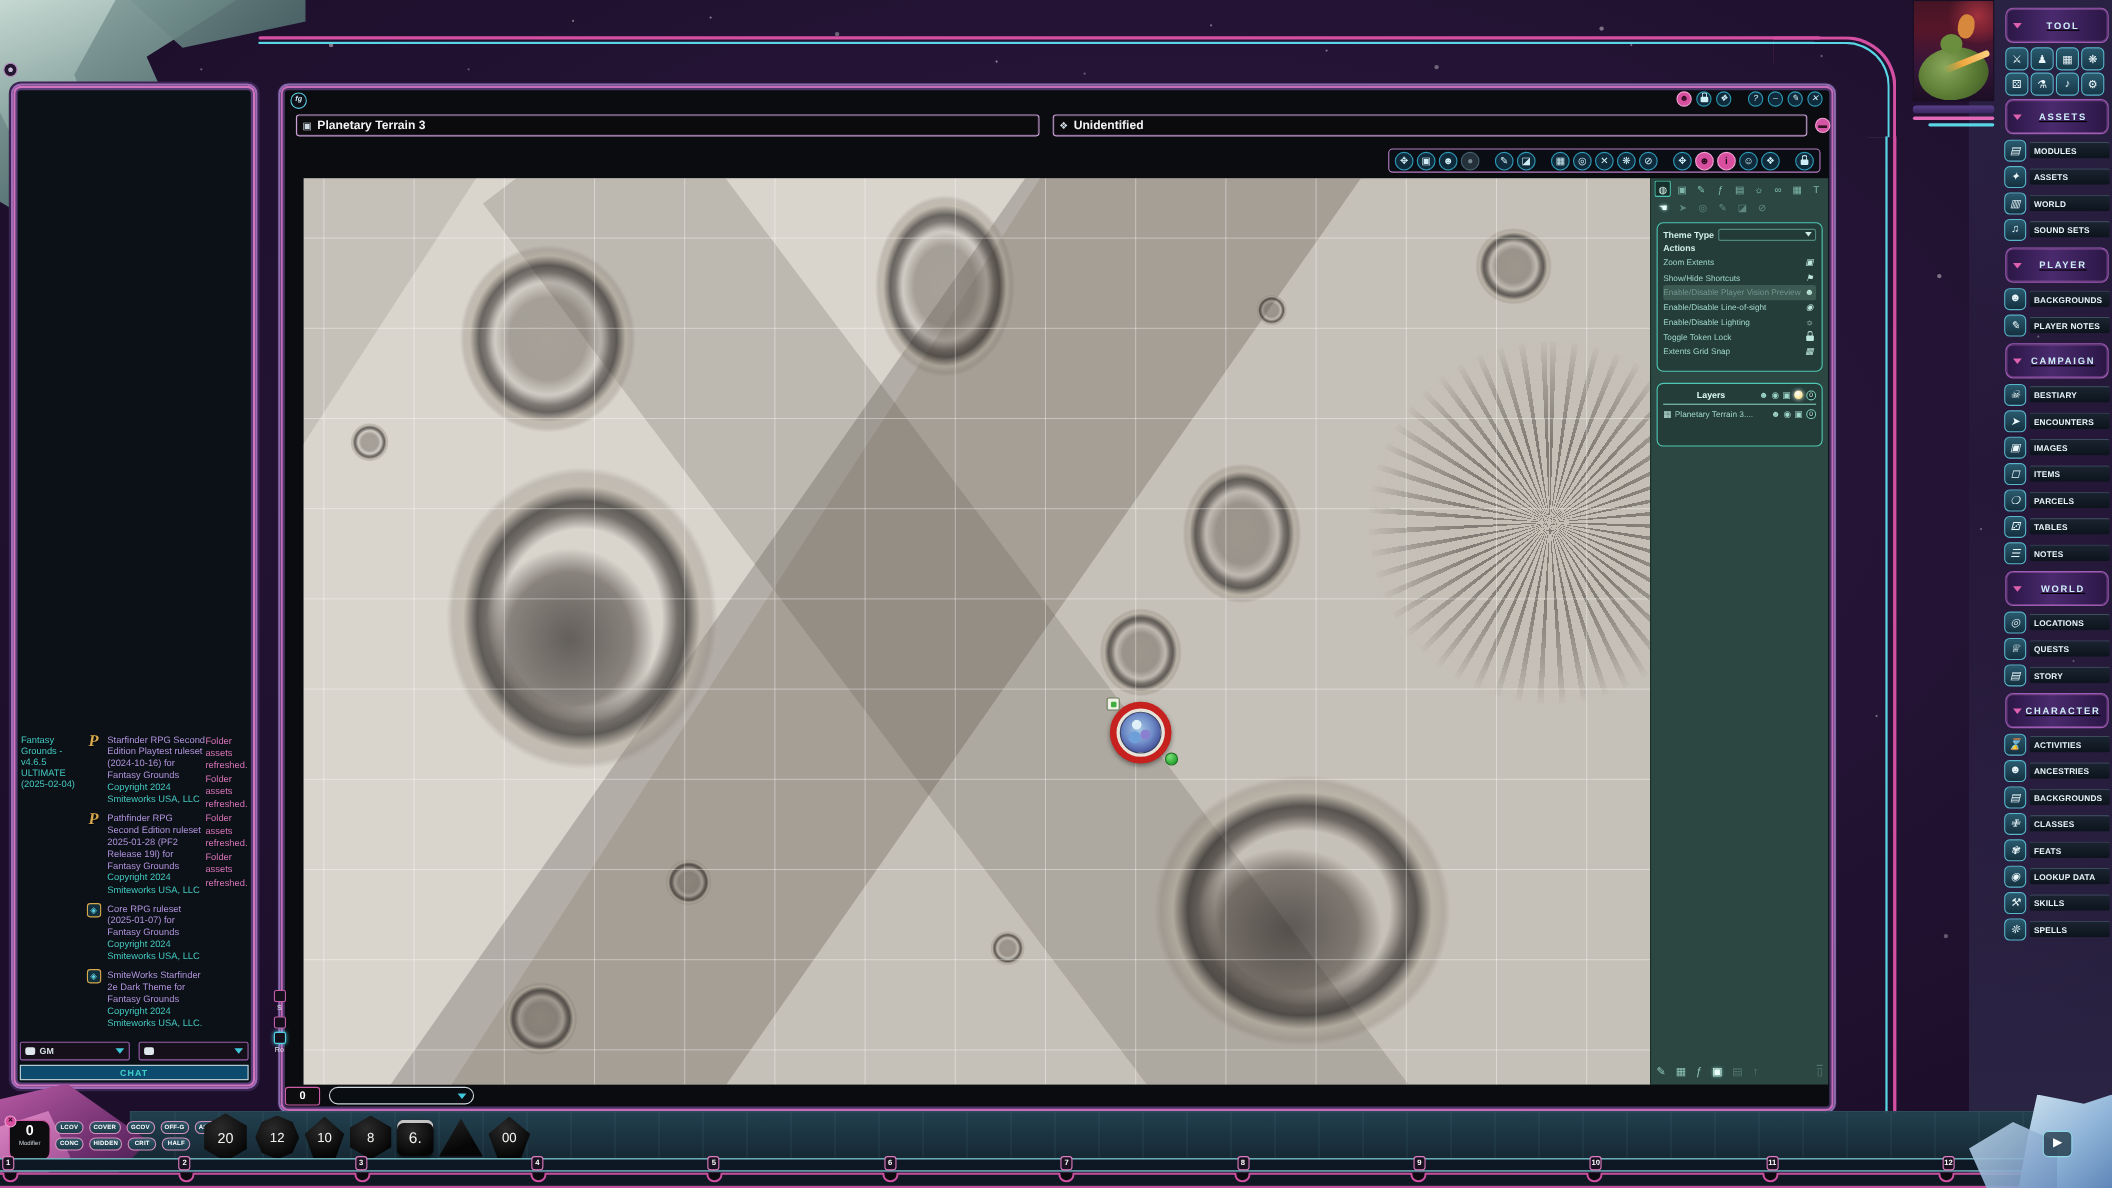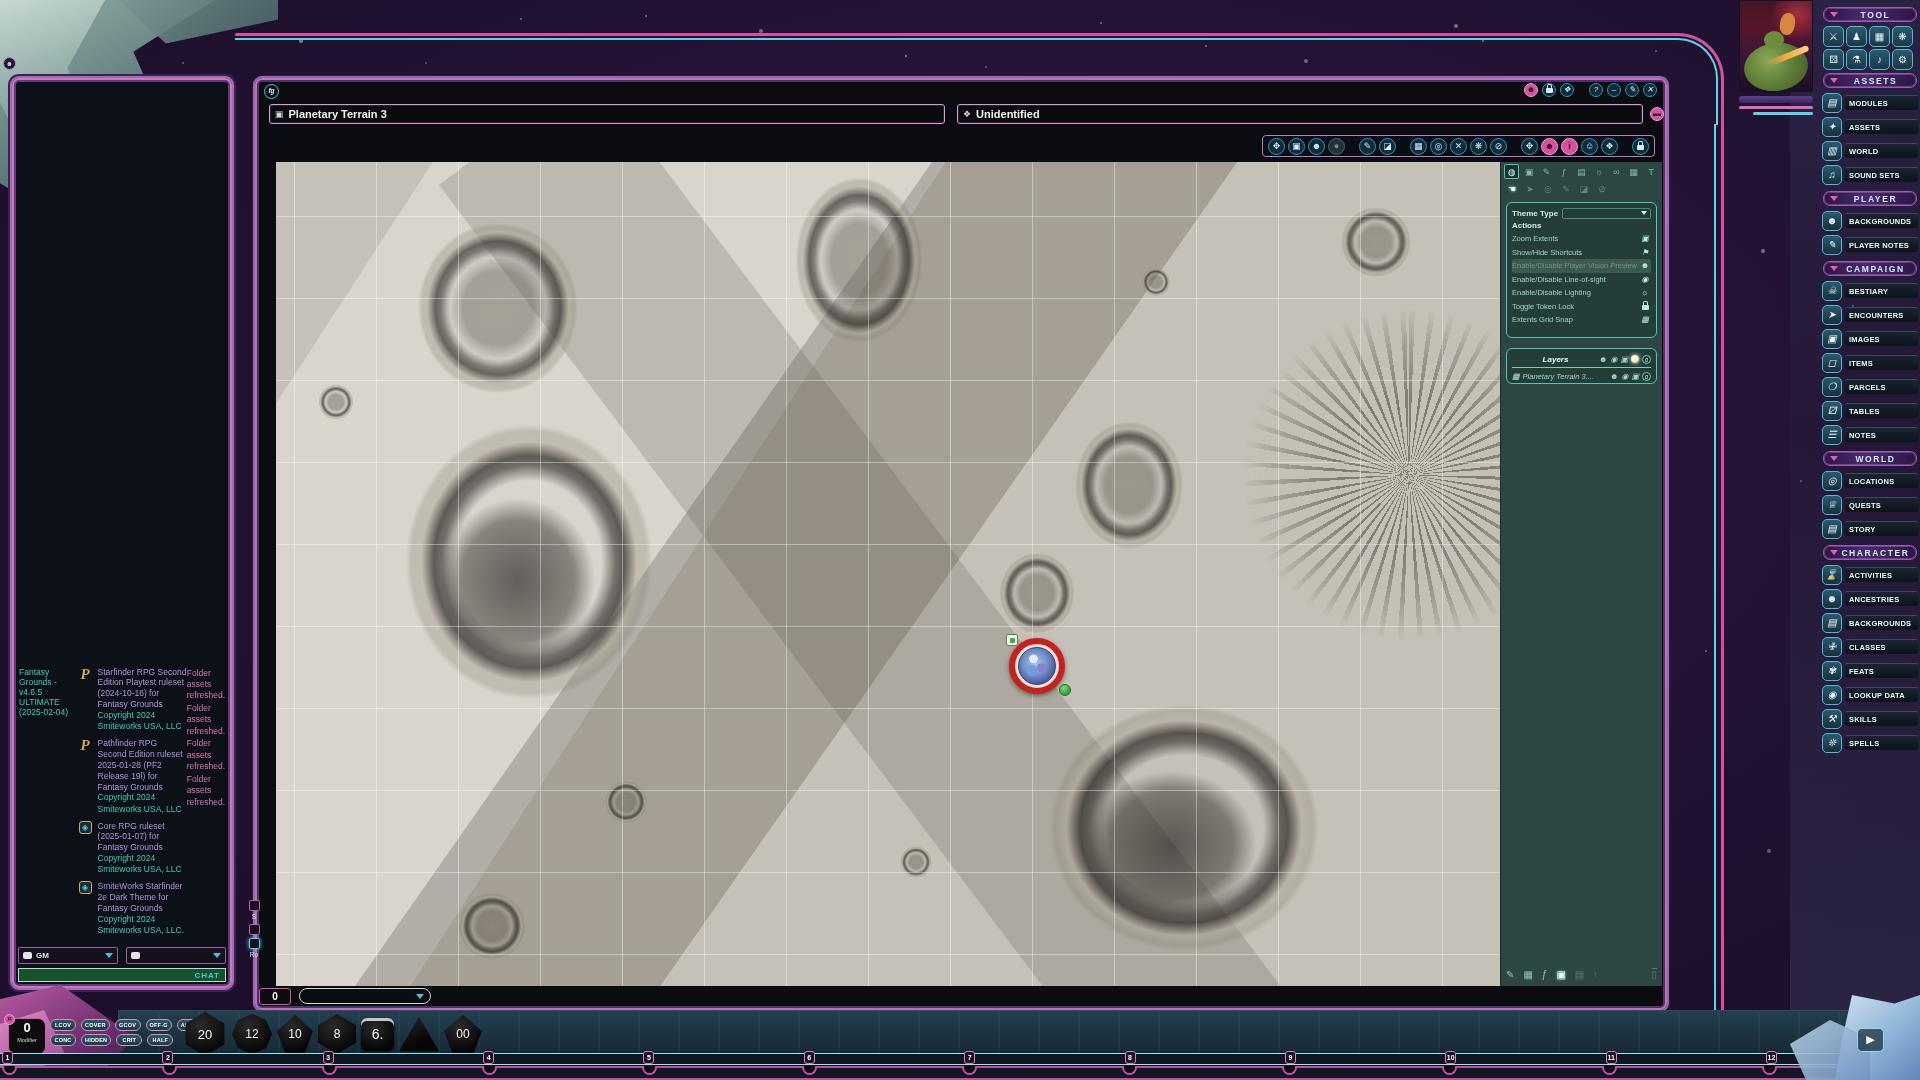--- a/index.html
+++ b/index.html
@@ -70,22 +70,22 @@
   .mod-title { color:#b193dd; font-size:8.5px; line-height:1.28; }
   .mod-copy { color:#43c8bf; font-size:8.5px; line-height:1.3; }
   .folder-line { color:#d873b8; font-size:8.5px; line-height:1.35; margin:1px 0; }
   .chat-dd-row { left:6px; right:6px; bottom:24px; height:17px; display:flex; gap:8px; }
   .chat-dd { flex:1; background:#151019; border:1px solid #9a5fae; border-radius:2px;
     display:flex; align-items:center; padding:0 4px; gap:4px; }
   .bubble { width:9px; height:7px; background:#dfe7ea; border-radius:2px; }
   .dd-val { color:#d8e2e6; font-size:8px; font-weight:bold; flex:1; }
   .dd-arrow { width:0; height:0; border-left:4px solid transparent; border-right:4px solid transparent;
     border-top:5px solid #3fc8da; }
-  .chat-entry { left:6px; right:6px; bottom:6px; height:14px; background:#14532d;
-    border:1px solid #c8d4d8; display:flex; align-items:center; justify-content:flex-end; padding:1px 5px; }
+  .chat-entry { left:6px; right:6px; bottom:6px; height:14px; background:#0c4a6e;
+    border:1px solid #c8d4d8; display:flex; align-items:center; justify-content:center; padding:1px 5px; }
   .chat-entry-label { color:#3fd0c9; font-size:8px; font-weight:bold; letter-spacing:1px; }
 
   
   .mini-user { left:3px; top:57px; width:13px; height:13px; border-radius:50%; background:#241830;
     border:1px solid #b88ac0; color:#d8c8e8; font-size:7px; line-height:11px; text-align:center; }
 
   
   #mapwin { left:253px; top:76px; width:1416px; height:936px; background:#0a0c10;
     border:2px solid #8f6cb2; border-radius:9px;
     box-shadow:0 0 0 1px #2a1a3e, inset 0 0 0 2px #c76ab8, inset 0 0 0 4px #4a3366; }
@@ -174,21 +174,21 @@
   .vt-label { color:#cfeee6; font-size:8px; font-weight:bold; }
   .vt-select { flex:1; height:11px; background:#223b37; border:1px solid #51887e; border-radius:2px;
     display:flex; align-items:center; justify-content:flex-end; padding:0 3px; }
   .vt-chev { width:0; height:0; border-left:3px solid transparent; border-right:3px solid transparent;
     border-top:4px solid #cfeee6; }
   .act-header { color:#cfeee6; font-size:8px; font-weight:bold; height:12px; line-height:12px; }
   .act-row { display:flex; align-items:center; height:13.5px; color:#9fd6ca; font-size:7.5px; }
   .act-row .alabel { flex:1; white-space:nowrap; overflow:hidden; }
   .act-row .aicon { width:12px; text-align:center; font-size:8px; color:#bfe8dd; }
   .act-row.dimrow { background:rgba(130,170,160,.26); color:#6f958c; border-radius:2px; }
-  #layers-box { top:186px; height:36px;font-style:italic; }
+  #layers-box { top:186px; height:58px; }
   .layers-head { display:flex; align-items:center; height:14px; }
   .layers-title { color:#dffef4; font-size:8px; font-weight:bold; flex:1; text-align:center; }
   .lh-icons { display:flex; gap:3px; align-items:center; }
   .lh-ic { color:#9fd6ca; font-size:8px; }
   .lh-ic.bulb { width:8px; height:8px; border-radius:50%;
     background:radial-gradient(circle at 40% 35%, #fff, #ffeaa6 55%, #c8a830); box-shadow:0 0 4px #fff; }
   .lh-ic.circ { width:9px; height:9px; border-radius:50%; background:#16302b; border:1px solid #7fcabb;
     color:#dffef4; font-size:6px; line-height:8px; text-align:center; }
   .layers-sep { height:1px; background:#7fcabb; margin:1px 0 2px 0; }
   .layer-row { display:flex; align-items:center; gap:3px; height:13px; color:#9fd6ca; font-size:7.5px; }
@@ -209,23 +209,23 @@
     display:flex; align-items:center; justify-content:flex-end; padding:0 6px; }
 
   
   #minitabs { left:247px; top:900px; width:14px; display:flex; flex-direction:column; gap:3px; align-items:center; }
   .tabbox { width:11px; height:11px; border:1px solid #c05ca8; background:#16101c; border-radius:2px; }
   .tabbox.teal { border-color:#4fd0e0; box-shadow:0 0 4px #4fd0e0; }
   .tablabel { color:#dfe6ea; font-size:6.5px; line-height:1; }
 
   
   #sidebar { right:2px; top:4px; width:96px; display:flex; flex-direction:column; }
-  .sb-header { height:15px; margin:3px 1px 4px 1px; background:linear-gradient(90deg,#2b1746,#4a2a6e 45%,#2b1746);
+  .sb-header { height:32px; margin:3px 1px 4px 1px; background:linear-gradient(90deg,#2b1746,#4a2a6e 45%,#2b1746);
     border:1px solid #9e5ab8; border-radius:7px; display:flex; align-items:center; padding:0 6px;
-    box-shadow:inset 0 0 0 1px rgba(220,130,210,.35); }
+    box-shadow:inset 0 0 0 1px rgba(220,130,210,.35);text-decoration:underline; }
   .sb-tri { width:0; height:0; border-left:4px solid transparent; border-right:4px solid transparent;
     border-top:5px solid #e060b0; margin-right:3px; }
   .sb-head-label { flex:1; text-align:center; color:#cfeef8; font-size:8.5px; font-weight:bold;
     letter-spacing:1.6px; }
   #tool-grid { display:flex; flex-wrap:wrap; gap:2px; padding-left:1px; width:96px; }
   .tool-ic { width:21px; height:21px; border-radius:5px; background:linear-gradient(#2a5a6e,#173848);
     border:1px solid #57b8cc; color:#eaf6fa; font-size:10px; display:flex; align-items:center; justify-content:center; }
   .sb-item { display:flex; align-items:center; gap:3px; height:21px; margin-bottom:3px; }
   .sb-ico { width:20px; height:20px; flex:0 0 20px; border-radius:5px; background:linear-gradient(#2a5a6e,#14303f);
     border:1px solid #57b8cc; color:#eaf6fa; font-size:10px; display:flex; align-items:center; justify-content:center; }

